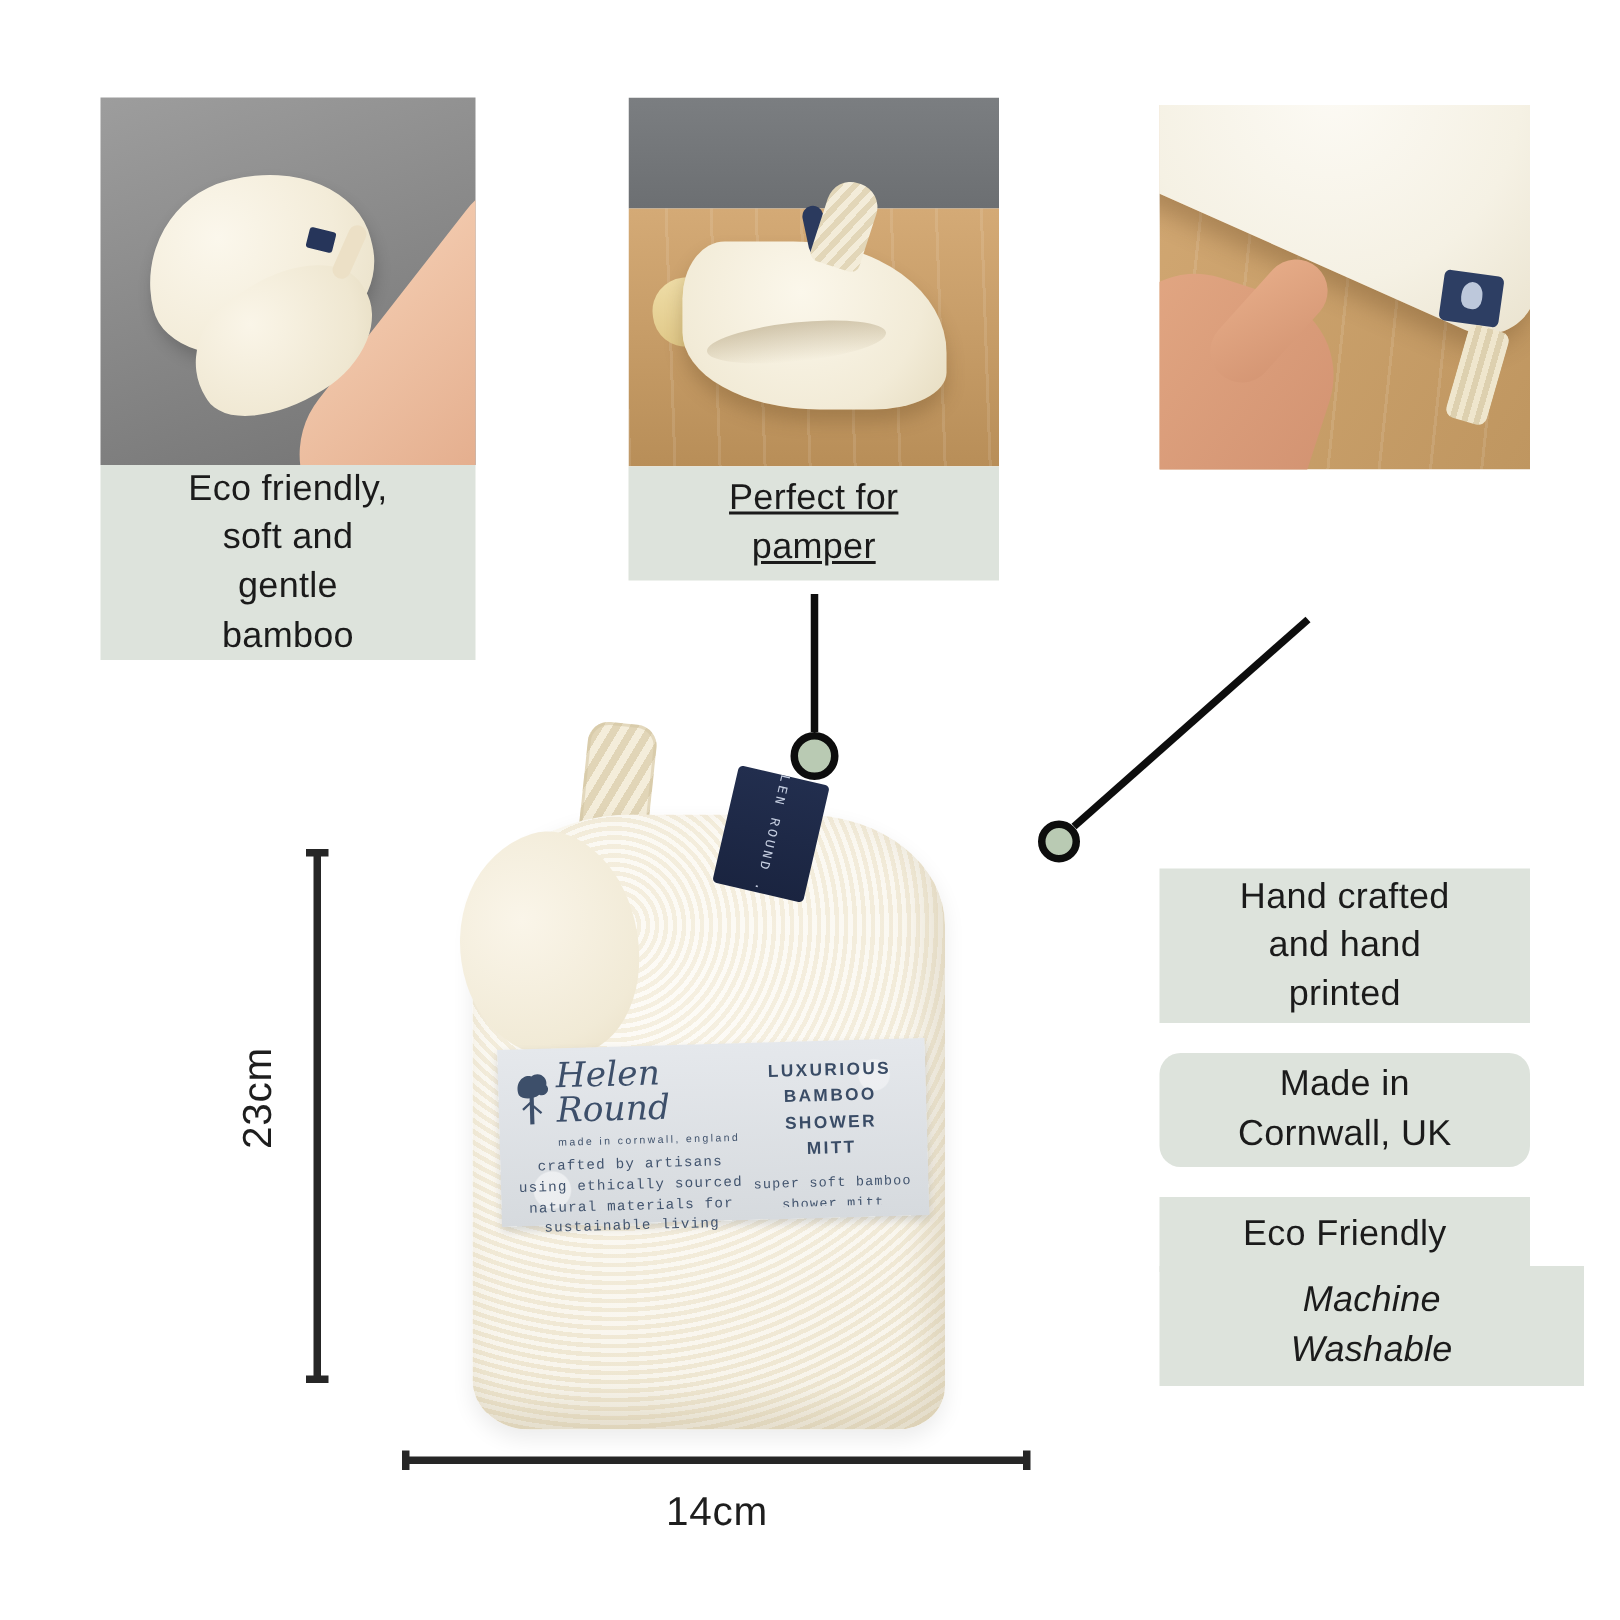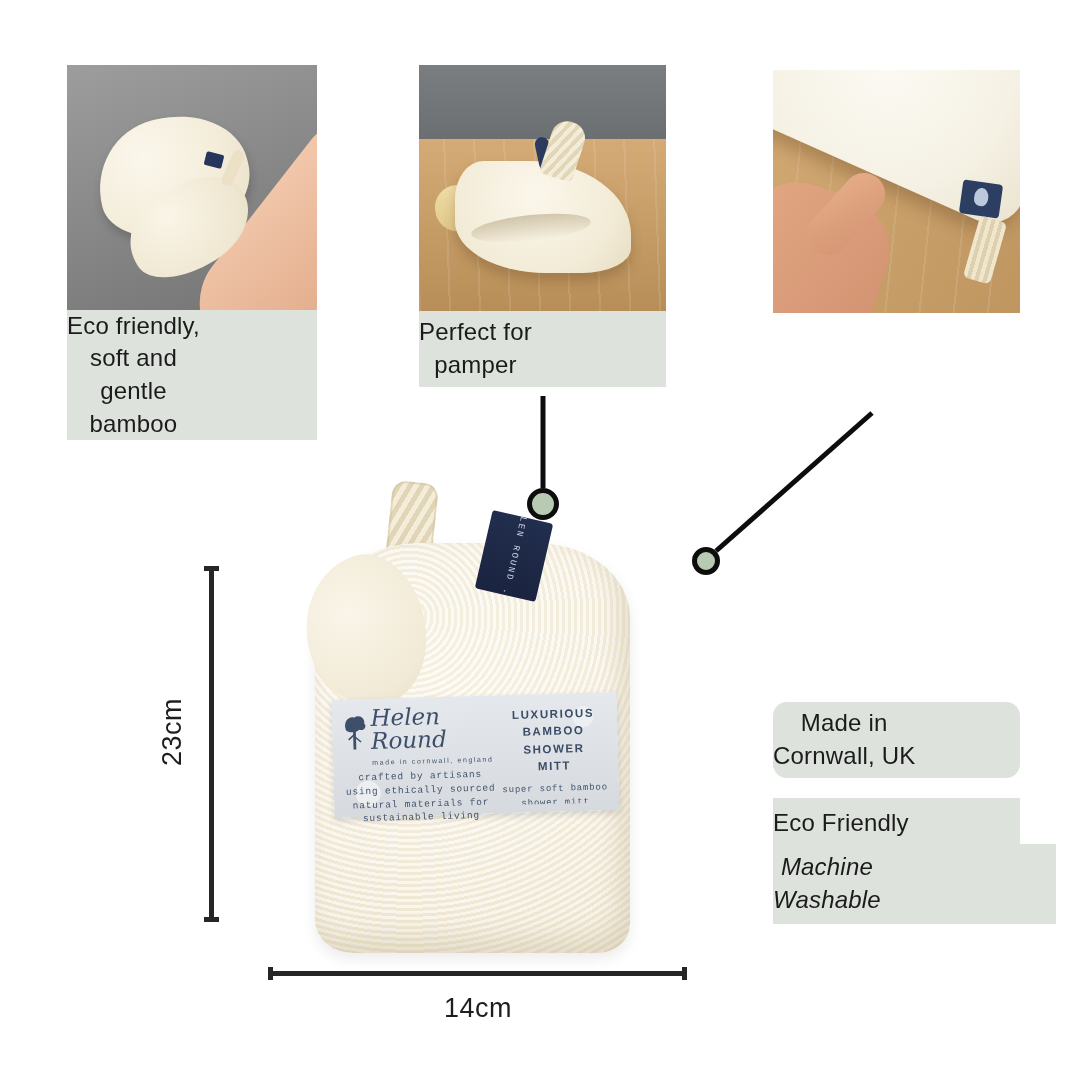--- a/index.html
+++ b/index.html
@@ -6,21 +6,21 @@
   html,body { background:#fff; }
   .canvas {
     position:relative; width:1080px; height:1080px; margin:0 auto;
     background:#ffffff; overflow:hidden;
     font-family:"Liberation Sans", sans-serif; color:#1b1b1b;
   }
   .abs { position:absolute; }
 
   
   .txtbox {
-    background:#dde3dc; display:flex; align-items:center; 
+    background:#dde3dc; display:flex; align-items:center; justify-content:center;
     text-align:center; font-size:24px; line-height:1.36; color:#1b1b1b;
     white-space:pre-line; letter-spacing:.2px;
   }
 
   
   .photo { overflow:hidden; }
   .p1 { background:linear-gradient(160deg,#9d9d9d 0%,#868686 55%,#737373 100%); }
   .p1 .arm { position:absolute; right:-52px; bottom:-70px; width:120px; height:280px;
     transform:rotate(38deg); border-radius:60px;
     background:linear-gradient(100deg,#f2c9ad,#e2aa89); }
@@ -155,21 +155,21 @@
 
   <div class="abs photo p2" style="left:419px; top:65px; width:247px; height:246px;">
     <div class="wall"></div>
     <div class="wood"></div>
     <div class="soap"></div>
     <div class="fold"></div>
     <div class="fold-shadow"></div>
     <div class="loop-navy"></div>
     <div class="loop"></div>
   </div>
-  <div class="abs txtbox" style="left:419px; top:311px; width:247px; height:76px;">
+  <div class="abs txtbox" style="left:419px; top:311px; width:247px; height:76px;text-decoration:underline;">
     <span>Perfect for
 pamper</span>
   </div>
 
   <div class="abs photo p3" style="left:773px; top:70px; width:247px; height:243px;">
     <div class="wood"></div>
     <div class="mitt"></div>
     <div class="tag"></div>
     <div class="ribbon"></div>
     <div class="palm"></div>
@@ -225,20 +225,25 @@
   <div class="abs dim" style="left:209px; top:568px; width:5px; height:352px;"></div>
   <div class="abs dim" style="left:204px; top:566px; width:15px; height:5px;"></div>
   <div class="abs dim" style="left:204px; top:917px; width:15px; height:5px;"></div>
   <div class="dim-label" style="left:172px; top:732px; transform:translate(-50%,-50%) rotate(-90deg);">23cm</div>
 
   <div class="abs dim" style="left:270px; top:971px; width:415px; height:5px;"></div>
   <div class="abs dim" style="left:268px; top:967px; width:5px; height:13px;"></div>
   <div class="abs dim" style="left:682px; top:967px; width:5px; height:13px;"></div>
   <div class="dim-label" style="left:478px; top:1008px; transform:translate(-50%,-50%);">14cm</div>
 
+  <div class="abs txtbox" style="left:773px; top:579px; width:247px; height:103px;">
+    <span>Hand crafted
+and hand
+printed</span>
+  </div>
   <div class="abs txtbox" style="left:773px; top:702px; width:247px; height:76px;border-radius:14px;">
     <span>Made in
 Cornwall, UK</span>
   </div>
   <div class="abs txtbox" style="left:773px; top:798px; width:247px; height:50px;">
     <span>Eco Friendly</span>
   </div>
   <div class="abs txtbox" style="left:773px; top:844px; width:283px; height:80px;font-style:italic;">
     <span>Machine
 Washable</span>

